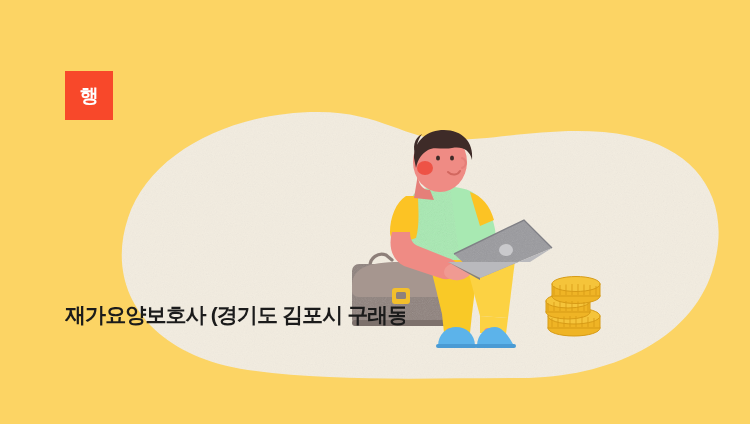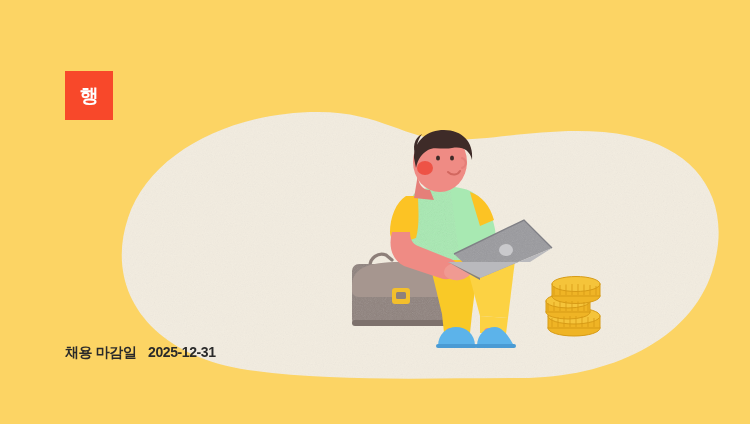--- a/index.html
+++ b/index.html
@@ -243,19 +243,16 @@
       </g>
     </svg>
   </div>
 
   <div class="header-row">
     <div class="logo-badge">
       <span>행</span>
     </div>
   </div>
 
-
-  <div class="deadline">
-    <span class="dl-label">채용 마감일</span>
-    <span class="dl-value">2025-12-31</span>
-  </div>
+  <div class="job-title">재가요양보호사 (경기도 김포시 구래동</div>
+
 
 </div>
 
 </body></html>

